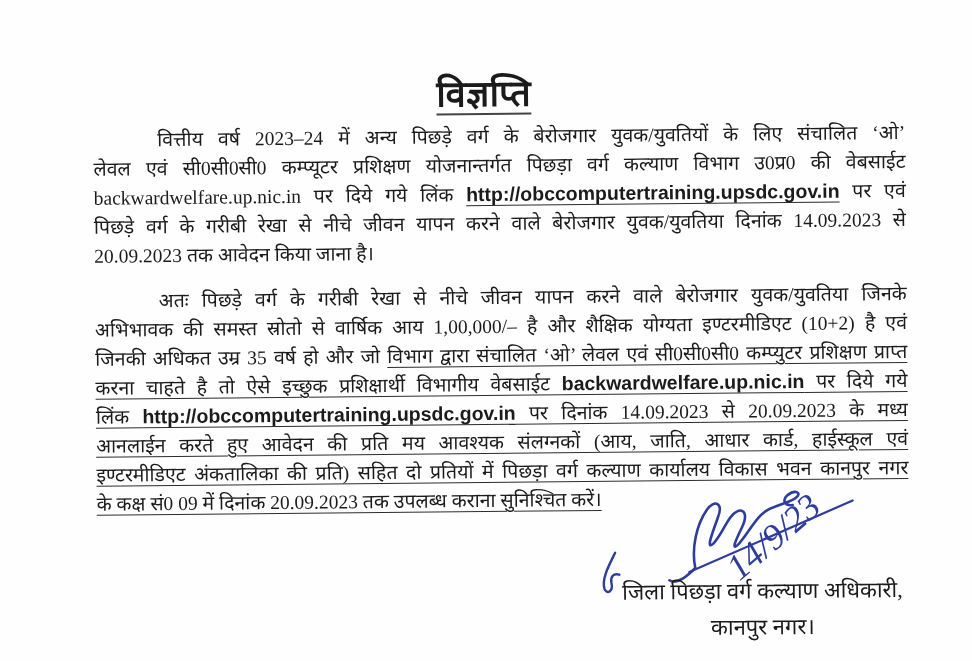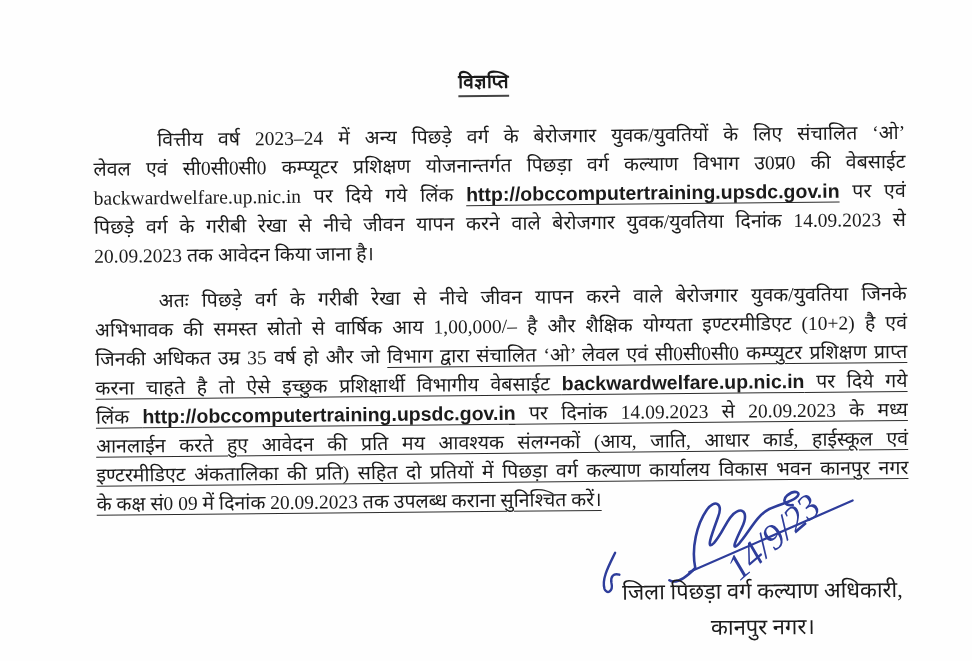--- a/index.html
+++ b/index.html
@@ -23,21 +23,21 @@
     inset: 0;
     transform: rotate(-0.55deg);
     transform-origin: 50% 50%;
   }
   .title-wrap {
     padding-top: 68px;
     text-align: center;
   }
   .notice-title {
     display: inline-block;
-    font-size: 19px;
+    font-size: 36px;
     font-weight: 600;
     letter-spacing: 0.5px;
     text-decoration: underline;
     text-underline-offset: 7px;
     text-decoration-thickness: 1.5px;
     text-decoration-color: #444;
   }
   .body-text {
     position: absolute;
     left: 95px;

